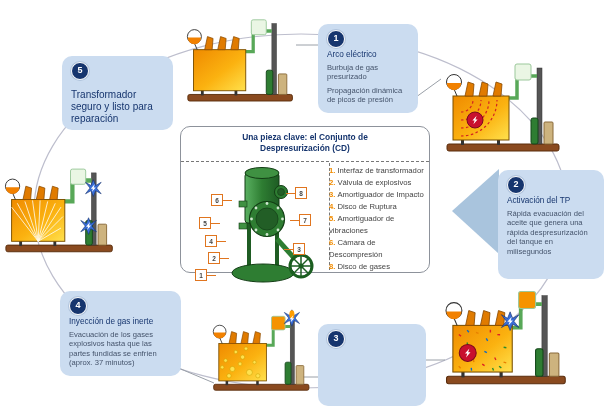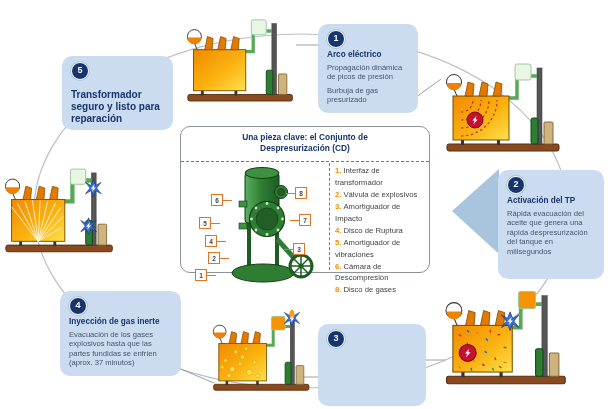--- a/index.html
+++ b/index.html
@@ -5,29 +5,29 @@
   html,body{margin:0;padding:0;background:#fff;}
   .stage{position:relative;width:608px;height:409px;background:#fff;overflow:hidden;
          font-family:"Liberation Sans",sans-serif;color:#3c4a63;}
   .bg{position:absolute;left:0;top:0;z-index:0;}
   .tx{position:absolute;z-index:2;}
   .step{position:absolute;z-index:3;background:#cbdcf0;border-radius:10px;
         padding:26px 9px 6px 9px;box-sizing:border-box;font-size:7.6px;line-height:1.25;}
   .badge{position:absolute;top:6px;left:9px;width:16px;height:16px;border-radius:50%;
          background:#16356e;border:1.5px solid #fff;color:#fff;font-size:9px;font-weight:bold;
          display:flex;align-items:center;justify-content:center;box-shadow:0 0 0 1px rgba(22,53,110,.15);}
-  .stitle{font-weight:bold;color:#16356e;font-size:8.2px;margin:0 0 3px 0;line-height:1.2;}
+  .stitle{font-weight:normal;color:#16356e;font-size:8.2px;margin:0 0 3px 0;line-height:1.2;}
   .step p{margin:0 0 4px 0;color:#44536b;}
   .panel{position:absolute;left:180px;top:126px;width:250px;height:147px;z-index:3;
          background:#fff;border:1px solid #8d929b;border-radius:10px;box-sizing:border-box;}
   .ptitle{font-weight:bold;color:#16356e;font-size:8.4px;text-align:center;
           padding:5px 26px 3px 26px;line-height:1.25;}
   .hdash{position:absolute;left:0;right:0;top:34px;border-top:1px dashed #777;}
   .vdash{position:absolute;left:148px;top:36px;bottom:2px;border-left:1px dashed #777;}
-  .parts{position:absolute;left:154px;right:3px;top:38px;margin:0;padding:0;list-style:none;
+  .parts{position:absolute;left:148px;right:3px;top:38px;margin:0;padding:0;list-style:none;
          font-size:7.7px;line-height:1.55;color:#444;}
   .pnum{color:#f28c00;font-weight:bold;margin-right:2px;}
   .device{position:absolute;left:6px;top:34px;width:140px;height:130px;}
   .co{position:absolute;width:10px;height:10px;background:#fff;border:1.2px solid #e0751f;
       font-size:6.5px;font-weight:bold;color:#444;display:flex;align-items:center;justify-content:center;z-index:2;}
   .co.l::after{content:"";position:absolute;left:100%;top:50%;width:10px;height:1px;background:#e0751f;}
   .co.r::after{content:"";position:absolute;right:100%;top:50%;width:10px;height:1px;background:#e0751f;}
   .s1{left:318px;top:24px;width:100px;height:89px;}
   .s2{left:498px;top:170px;width:106px;height:109px;}
   .s3{left:318px;top:324px;width:108px;height:82px;}
@@ -206,22 +206,22 @@
         </g>
         <polygon points="94.0,19.2 96.4,25.3 102.3,21.9 97.5,28.0 102.3,34.0 96.4,30.8 94.0,36.8 91.6,30.8 85.8,34.0 90.5,28.0 85.8,21.9 91.6,25.3" fill="#3a6fd8" stroke="#14306e" stroke-width="0.6"></polygon>
         <polygon points="95.6,23.8 91.4,28.6 93.6,28.6 92.4,32.2 96.6,27.4 94.4,27.4" fill="#fff"></polygon>
         <polygon points="89.0,59.2 91.4,65.3 97.3,62.0 92.5,68.0 97.3,74.0 91.4,70.8 89.0,76.8 86.6,70.8 80.8,74.0 85.5,68.0 80.8,62.0 86.6,65.3" fill="#3a6fd8" stroke="#14306e" stroke-width="0.6"></polygon>
         <polygon points="90.6,63.8 86.4,68.6 88.6,68.6 87.4,72.2 91.6,67.4 89.4,67.4" fill="#fff"></polygon>
       </svg></div>
 
   <div class="step s1">
     <div class="badge">1</div>
     <div class="stitle">Arco eléctrico</div>
+    <p>Burbuja de gas presurizado</p>
     <p>Propagación dinámica de picos de presión</p>
-    <p>Burbuja de gas presurizado</p>
   </div>
 
   <div class="step s2">
     <div class="badge">2</div>
     <div class="stitle">Activación del TP</div>
     <p>Rápida evacuación del aceite que genera una rápida despresurización del tanque en milisegundos</p>
   </div>
 
   <div class="step s3">
     <div class="badge">3</div>

